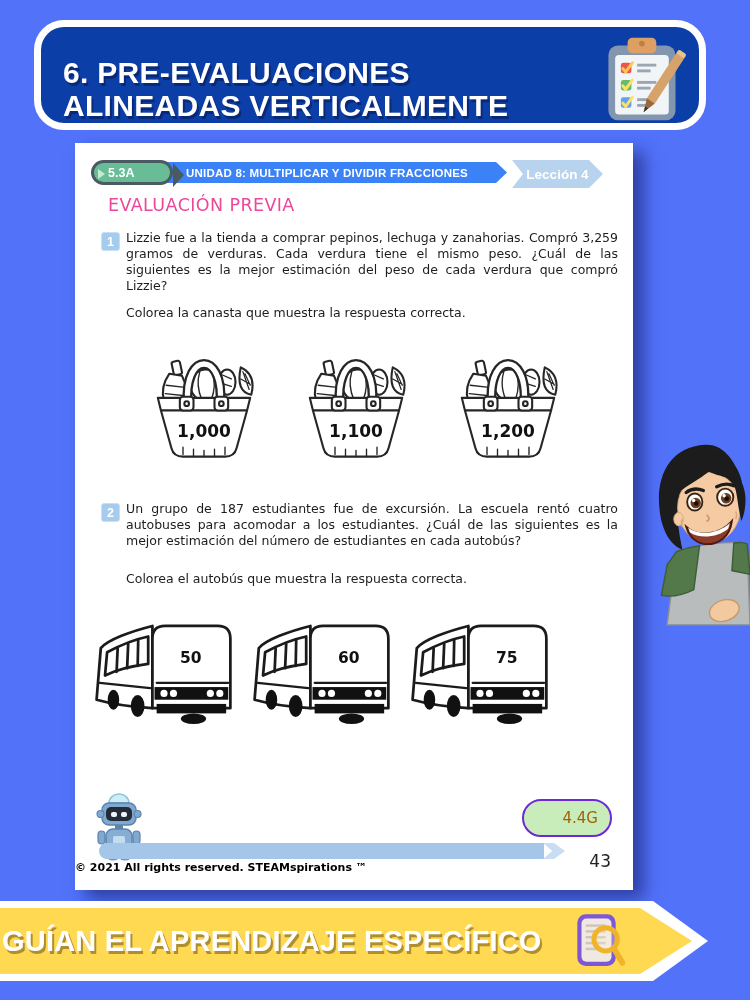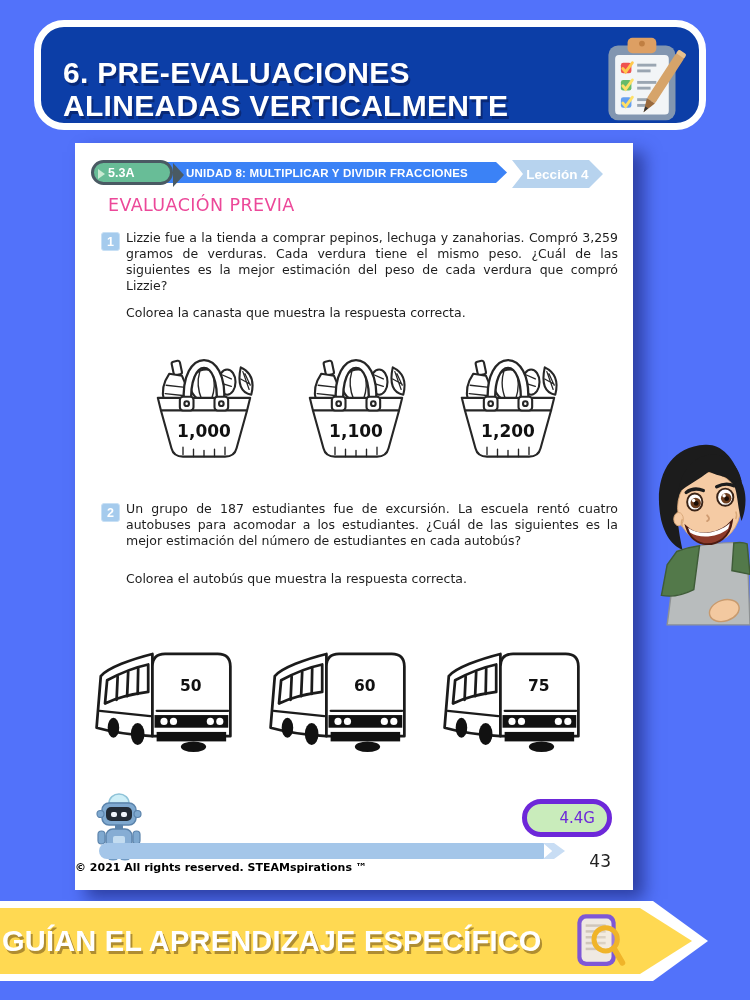--- a/index.html
+++ b/index.html
@@ -78,23 +78,23 @@
   .progress{
     position:absolute;left:24px;top:700px;width:445px;height:16px;background:#a4c6e9;
     border-radius:8px 0 0 8px;
   }
   .progress::after{
     content:"";position:absolute;right:-21px;top:0;width:22px;height:16px;background:#c8ddf4;
     clip-path:polygon(0 0, 50% 0, 100% 50%, 50% 100%, 0 100%, 42% 50%);
   }
   .teks-badge{
     position:absolute;left:447px;top:656px;width:90px;height:38px;box-sizing:border-box;
-    background:#c9ecbb;border:5px solid #6d28d9;border-radius:19px;
+    background:#c9ecbb;border:2px solid #6d28d9;border-radius:19px;
     display:flex;align-items:center;justify-content:flex-end;padding-right:12px;
-    font-size:15px;color:#6d28d9;font-family:"DejaVu Sans",sans-serif;
+    font-size:15px;color:#a16207;font-family:"DejaVu Sans",sans-serif;
   }
   .copyright{position:absolute;left:0;top:718px;width:100%;text-align:left;font-size:11px;font-weight:bold;color:#000;}
   .page-num{position:absolute;right:22px;top:708px;font-size:17px;color:#222;}
   .robot-box{position:absolute;left:18px;top:648px;width:52px;height:70px;}
   
   .boy{position:absolute;right:0;top:437px;width:100px;height:190px;}
   
   .bottom-banner-outer{
     position:absolute;left:-8px;top:901px;width:716px;height:80px;background:#ffffff;
     clip-path:polygon(0 0, calc(100% - 55px) 0, 100% 50%, calc(100% - 55px) 100%, 0 100%);
@@ -240,21 +240,21 @@
         </svg>
       </span>
       <span class="val">1,200</span>
     </div>
   </div>
 
   <div class="q-badge" style="left:26px;top:360px;">2</div>
   <div class="q-text" style="top:358px;">Un grupo de 187 estudiantes fue de excursión. La escuela rentó cuatro autobuses para acomodar a los estudiantes. ¿Cuál de las siguientes es la mejor estimación del número de estudiantes en cada autobús?</div>
   <div class="q-instr" style="top:428px;">Colorea el autobús que muestra la respuesta correcta.</div>
 
-  <div class="options-row" style="left:10px;top:492px;width:522px;gap:16px;text-align:center;">
+  <div class="options-row" style="left:10px;top:464px;width:522px;text-align:center;">
     <div class="option bus">
       <span class="icon">
         <svg viewBox="0 0 150 112" width="158" height="118" stroke="#1b1b1b" stroke-width="2.6" fill="#fff" stroke-linejoin="round" stroke-linecap="round">
           <path d="M64 18 C44 23 22 31 15 39 L11 88 Q32 94 64 96 Z"></path>
           <path d="M64 30 Q64 18 76 18 L126 18 Q138 18 138 30 L138 96 L64 96 Z"></path>
           <path d="M21 43 C32 37 46 31 60 28 L60 54 C45 56 29 60 19 65 Z"></path>
           <path d="M31 39.5 L30 61.5 M41 35 L40 58 M50.5 31.8 L50 56"></path>
           <path d="M14 72 L62 77" stroke-width="2"></path>
           <ellipse cx="27" cy="88" rx="5.5" ry="9.5" fill="#111" stroke="none"></ellipse>
           <ellipse cx="50" cy="94" rx="6.5" ry="10.5" fill="#111" stroke="none"></ellipse>

